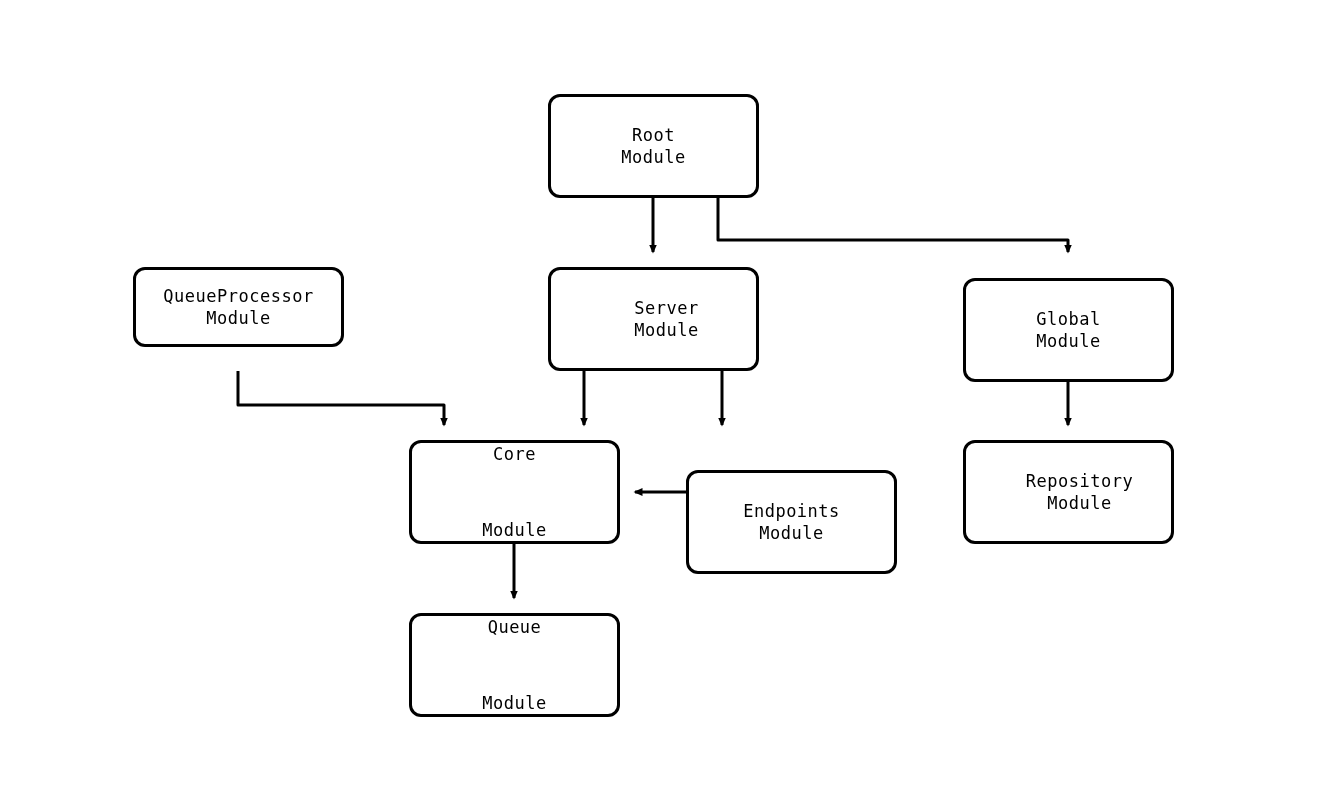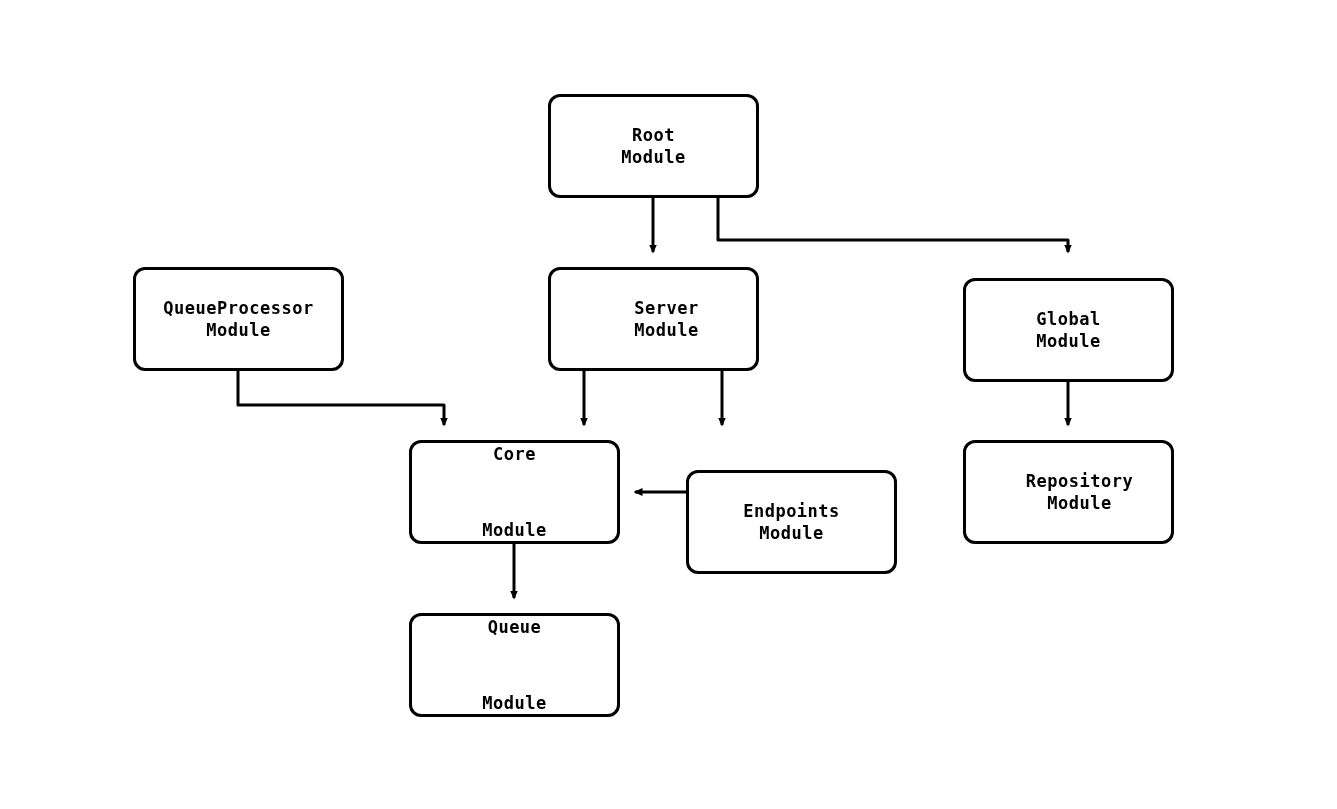--- a/index.html
+++ b/index.html
@@ -24,21 +24,20 @@
     display: flex;
     flex-direction: column;
     align-items: center;
     justify-content: center;
     color: #000000;
     font-size: 17px;
     line-height: 22px;
     letter-spacing: 0.5px;
     text-align: center;
     z-index: 2;
-    font-weight: bold;
   }
   .node .ln {
     display: block;
     white-space: pre;
   }
   svg.edges {
     position: absolute;
     left: 0;
     top: 0;
     width: 1337px;
@@ -89,21 +88,21 @@
     <g>
       <path d="M514,544 L514,598" fill="none" stroke="#000000" stroke-width="3" marker-end="url(#arrow)"></path>
     </g>
   </svg>
 
   <div class="node" style="left:548px; top:94px; width:211px; height:104px;">
     <span class="ln">Root</span>
     <span class="ln">Module</span>
   </div>
 
-  <div class="node" style="left:133px; top:267px; width:211px; height:104px;">
+  <div class="node" style="left:133px; top:267px; width:211px; height:80px;">
     <span class="ln">QueueProcessor</span>
     <span class="ln">Module</span>
   </div>
 
   <div class="node" style="left:548px; top:267px; width:211px; height:104px;padding-left:26px;">
     <span class="ln">Server</span>
     <span class="ln">Module</span>
   </div>
 
   <div class="node" style="left:963px; top:278px; width:211px; height:104px;">

